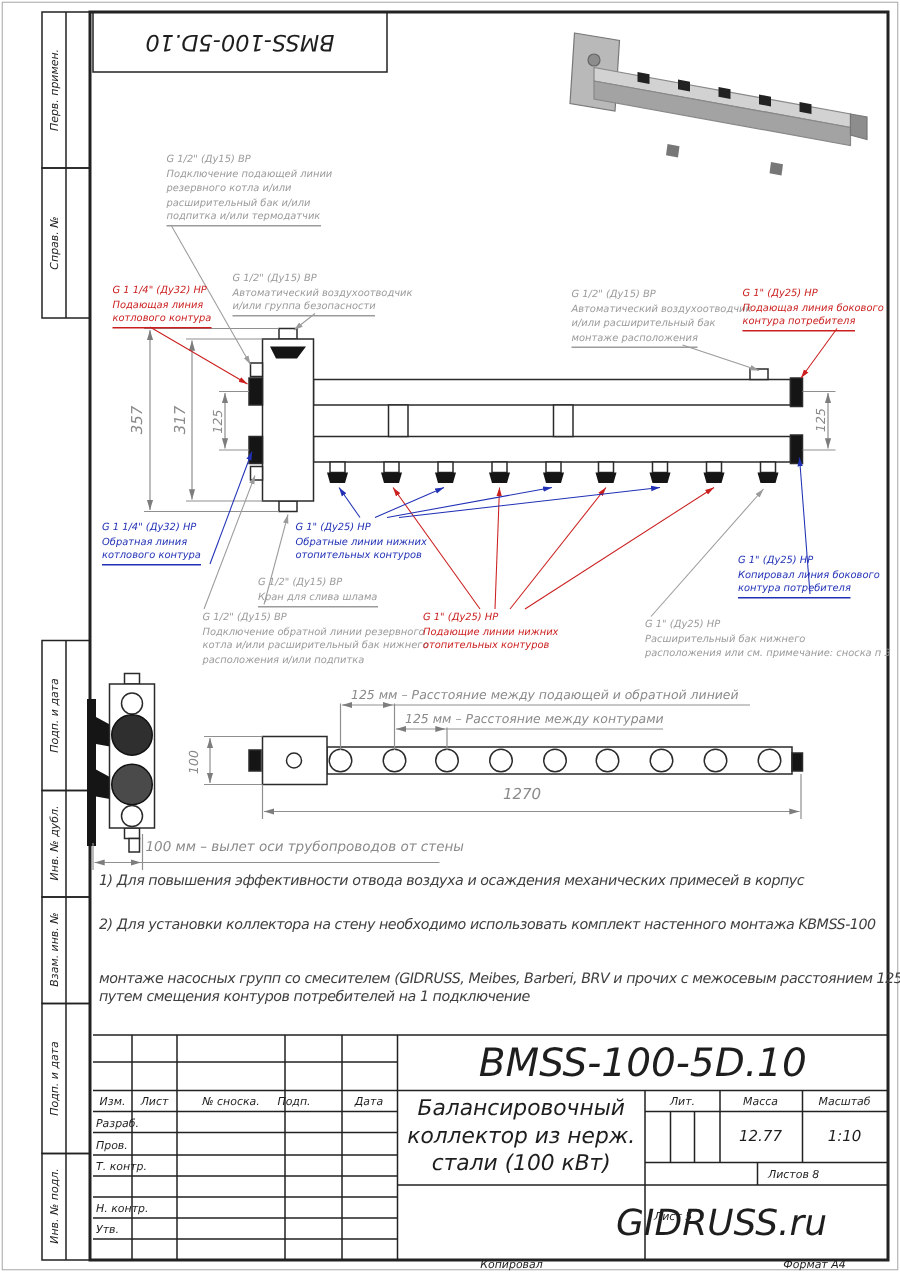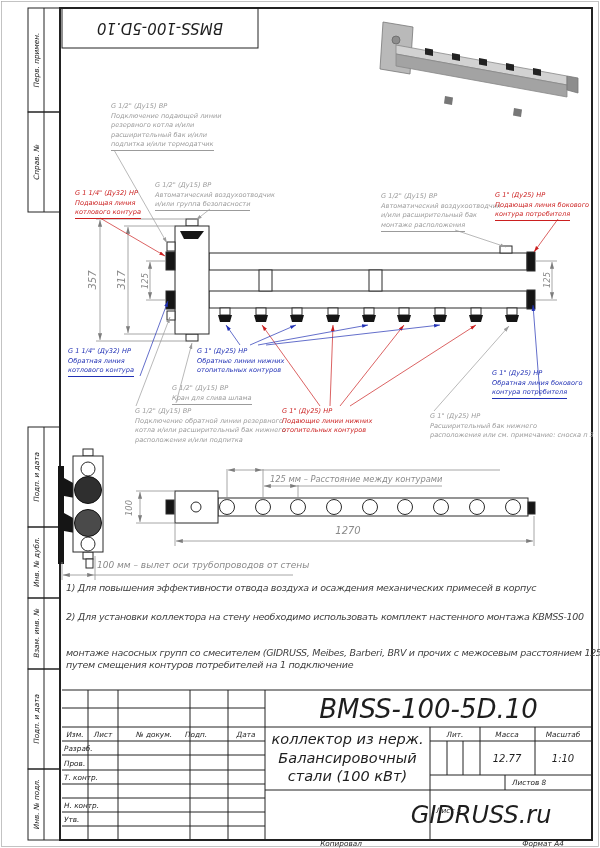--- a/index.html
+++ b/index.html
@@ -260,55 +260,56 @@
 </div>
 
 <div class="ann red" style="left:282px;top:407px">
   <div class="al">G 1" (Ду25) НР</div>
   <div class="al">Подающие линии нижних</div>
   <div class="al">отопительных контуров</div>
 </div>
 
 <div class="ann blue" style="left:492px;top:369px">
   <div class="al">G 1" (Ду25) НР</div>
-  <div class="al">Обратная линия бокового</div>
+  <div class="al">Копировал линия бокового</div>
   <div class="al"><span class="ul">контура потребителя</span></div>
 </div>
 
 <div class="ann gray" style="left:430px;top:412px">
   <div class="al">G 1" (Ду25) НР</div>
   <div class="al">Расширительный бак нижнего</div>
   <div class="al">расположения или см. примечание: сноска п 3</div>
 </div>
 
 <div class="dim dimr" style="left:92px;top:280px">357</div>
 <div class="dim dimr" style="left:121px;top:280px">317</div>
 <div class="dim dimr dims" style="left:145px;top:281px">125</div>
 <div class="dim dimr dims" style="left:547px;top:280px">125</div>
 <div class="dim dimr dims" style="left:129px;top:508px">100</div>
 <div class="dim dimc" style="left:348px;top:530px">1270</div>
+<div class="dim dims" style="left:234px;top:458px">125 мм – Расстояние между подающей и обратной линией</div>
 <div class="dim dims" style="left:270px;top:474px">125 мм – Расстояние между контурами</div>
 <div class="dim" style="left:97px;top:560px;font-size:9px">100 мм – вылет оси трубопроводов от стены</div>
 
 <div class="note" style="top:582px">1) Для повышения эффективности отвода воздуха и осаждения механических примесей в корпус</div>
 <div class="note" style="top:611px">2) Для установки коллектора на стену необходимо использовать комплект настенного монтажа KBMSS-100</div>
 <div class="note" style="top:647px">монтаже насосных групп со смесителем (GIDRUSS, Meibes, Barberi, BRV и прочих с межосевым расстоянием 125 мм)</div>
 <div class="note" style="top:659px">путем смещения контуров потребителей на 1 подключение</div>
 
 <div class="desig">BMSS-100-5D.10</div>
 
 <div class="pname">
+  <div>Балансировочный</div>
   <div>коллектор из нерж.</div>
-  <div>Балансировочный</div>
   <div>стали (100 кВт)</div>
 </div>
 
 <div class="tb ctr" style="left:75px;top:734px">Изм.</div>
 <div class="tb ctr" style="left:103px;top:734px">Лист</div>
-<div class="tb ctr" style="left:154px;top:734px">№ докум.</div>
+<div class="tb ctr" style="left:154px;top:734px">№ сноска.</div>
 <div class="tb ctr" style="left:196px;top:734px">Подп.</div>
 <div class="tb ctr" style="left:246px;top:734px">Дата</div>
 
 <div class="tb" style="left:64px;top:744px">Разраб.</div>
 <div class="tb" style="left:64px;top:759px">Пров.</div>
 <div class="tb" style="left:64px;top:773px">Т. контр.</div>
 <div class="tb" style="left:64px;top:801px">Н. контр.</div>
 <div class="tb" style="left:64px;top:815px">Утв.</div>
 
 <div class="tb ctr" style="left:455px;top:734px">Лит.</div>

